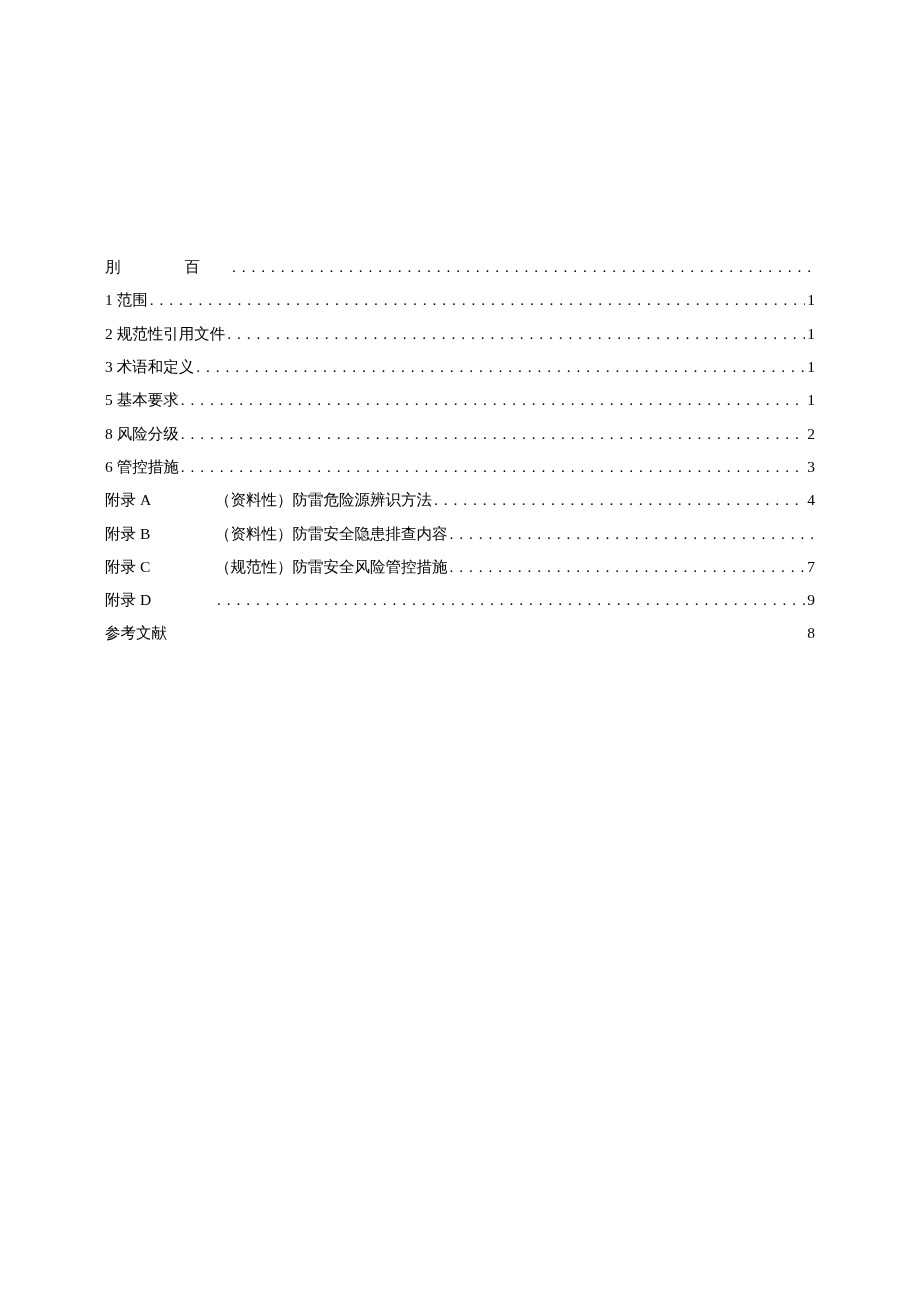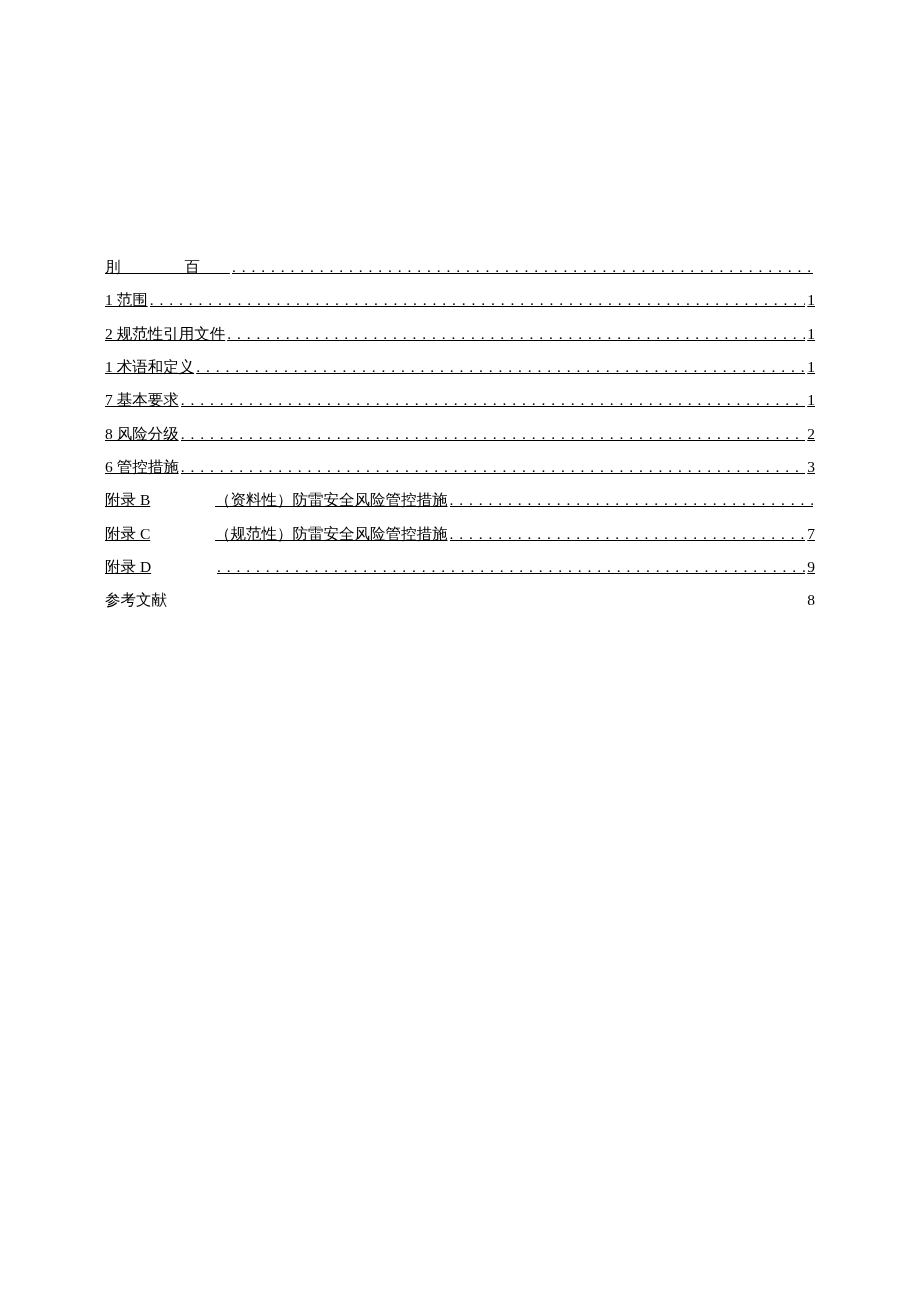--- a/index.html
+++ b/index.html
@@ -17,21 +17,20 @@
     }
     .toc-container {
       width: 100%;
     }
     .toc-row {
       display: flex;
       align-items: flex-start;
       font-size: 15.5px;
       line-height: 2.15;
       white-space: nowrap;
-      text-decoration: underline;
     }
     .toc-label {
       flex-shrink: 0;
     }
     .toc-label-wide {
       flex-shrink: 0;
       min-width: 110px;
     }
     .toc-desc {
       flex-shrink: 0;
@@ -82,47 +81,53 @@
     <span class="toc-page">1</span>
   </div>
 
   <div class="toc-row">
     <span class="toc-label">2 规范性引用文件</span>
     <span class="toc-dots"></span>
     <span class="toc-page">1</span>
   </div>
 
   <div class="toc-row">
-    <span class="toc-label">1 术语和定义</span>
+    <span class="toc-label">3 术语和定义</span>
     <span class="toc-dots"></span>
     <span class="toc-page">1</span>
   </div>
 
   <div class="toc-row">
-    <span class="toc-label">7 基本要求</span>
+    <span class="toc-label">5 基本要求</span>
     <span class="toc-dots"></span>
     <span class="toc-page">1</span>
   </div>
 
   <div class="toc-row">
     <span class="toc-label">8 风险分级</span>
     <span class="toc-dots"></span>
     <span class="toc-page">2</span>
   </div>
 
   <div class="toc-row">
     <span class="toc-label">6 管控措施</span>
     <span class="toc-dots"></span>
     <span class="toc-page">3</span>
   </div>
 
+  <div class="toc-row">
+    <span class="toc-label-wide">附录 A</span>
+    <span class="toc-desc">（资料性）防雷危险源辨识方法</span>
+    <span class="toc-dots"></span>
+    <span class="toc-page">4</span>
+  </div>
 
   <div class="toc-row">
     <span class="toc-label-wide">附录 B</span>
-    <span class="toc-desc">（资料性）防雷安全风险管控措施</span>
+    <span class="toc-desc">（资料性）防雷安全隐患排查内容</span>
     <span class="toc-dots"></span>
     <span class="toc-page"></span>
   </div>
 
   <div class="toc-row">
     <span class="toc-label-wide">附录 C</span>
     <span class="toc-desc">（规范性）防雷安全风险管控措施</span>
     <span class="toc-dots"></span>
     <span class="toc-page">7</span>
   </div>

